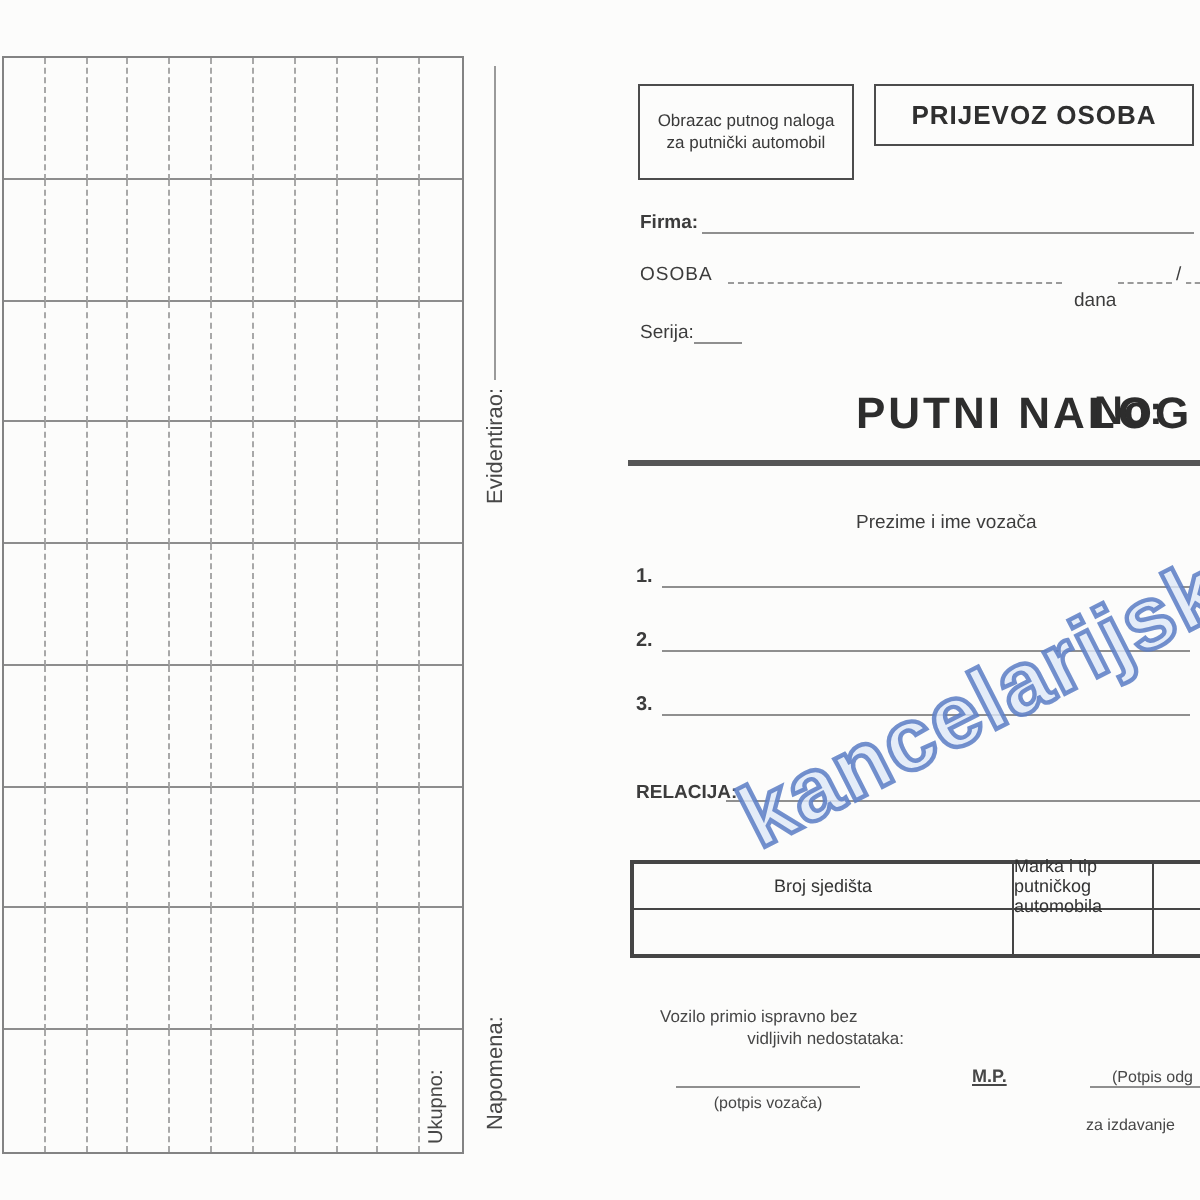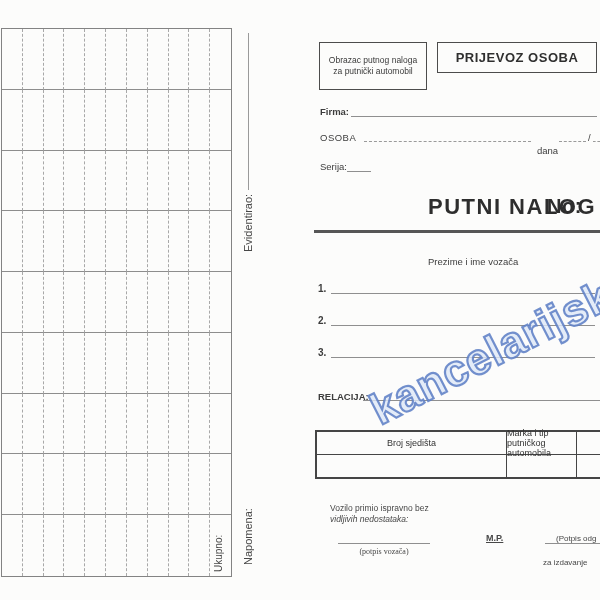--- a/index.html
+++ b/index.html
@@ -208,24 +208,24 @@
 <div class="vtable">
   <div class="hcell">Broj sjedišta</div>
   <div class="hcell">Marka i tip putničkog automobila</div>
   <div class="hcell" style="border-right:none;"></div>
   <div class="dcell"></div>
   <div class="dcell"></div>
   <div class="dcell" style="border-right:none;"></div>
 </div>
 
 <div class="small abs" style="left:330px;top:503px;width:122px;text-align:left;">Vozilo primio ispravno bez</div>
-<div class="small abs" style="left:330px;top:514px;width:122px;text-align:left;font-style:italic;">vidljivih nedostataka:</div>
+<div class="small abs" style="left:330px;top:514px;width:122px;text-align:right;">vidljivih nedostataka:</div>
 
 <div class="fline abs" style="left:338px;top:543px;width:92px;"></div>
-<div class="small abs" style="left:338px;top:547px;width:92px;text-align:center;font-size:8px;font-family:Liberation Serif, serif;">(potpis vozača)</div>
+<div class="small abs" style="left:338px;top:547px;width:92px;text-align:center;font-size:8px;">(potpis vozača)</div>
 
 <span class="small abs" style="left:486px;top:533px;font-weight:600;font-size:9px;text-decoration:underline;">M.P.</span>
 
 <div class="fline abs" style="left:545px;top:543px;width:55px;"></div>
 <div class="small abs" style="left:556px;top:534px;font-size:8px;white-space:nowrap;">(Potpis odg</div>
 <div class="small abs" style="left:543px;top:558px;font-size:8px;white-space:nowrap;">za izdavanje</div>
 
 <div class="watermark">kancelarijski</div>
 
 </body></html>

